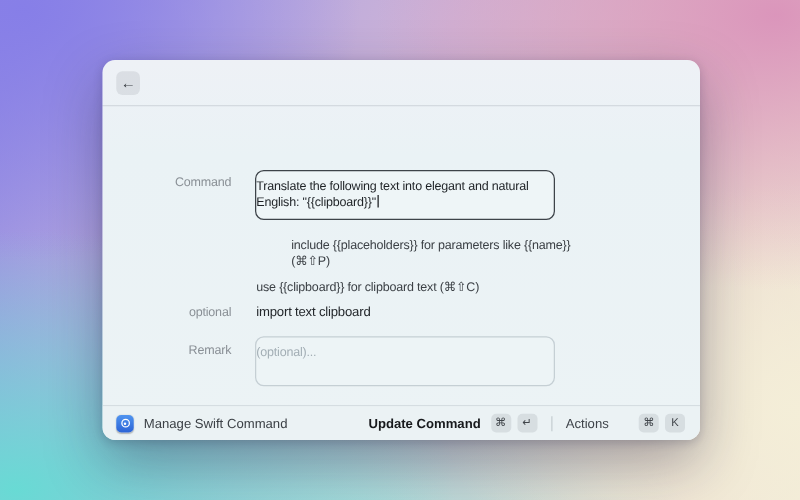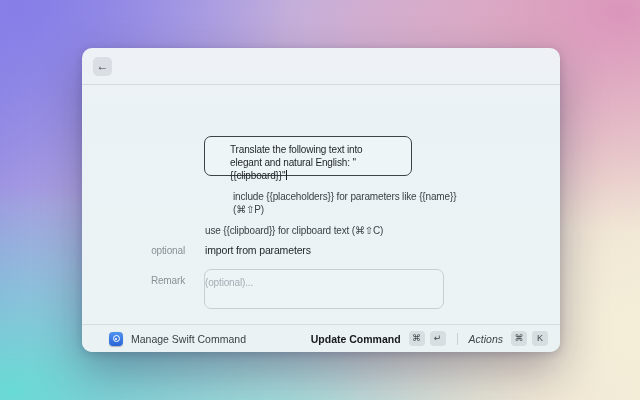--- a/index.html
+++ b/index.html
@@ -36,24 +36,24 @@
   }
   .body-area { position: absolute; inset: 37px 0 28px 0; font-size: 10px; letter-spacing: -0.15px; }
   .field-label {
     position: absolute; left: 0; width: 103px; text-align: right;
     color: #8a9096; font-size: 10px;
   }
   .lbl-command { top: 56px; }
   .lbl-clipboard { top: 160px; }
   .lbl-remark { top: 190px; }
   .command-input {
-    position: absolute; left: 122px; top: 51px; width: 208px; height: 40px;
+    position: absolute; left: 122px; top: 51px; width: 240px; height: 40px;
     border: 1.5px solid #3d4349; border-radius: 7px;
     background: #eef5f7; color: #1e2226;
-    padding: 6px 25px; line-height: 13px; cursor: text;
+    padding: 6px 0; line-height: 13px; cursor: text;
   }
   .caret { display: inline-block; width: 1px; height: 10px; background: #1a1d21; vertical-align: -1px; margin-left: 1px; }
   .hint { position: absolute; left: 123px; width: 238px; color: #3c4146; line-height: 13px; }
   .hint-1 { top: 105px; margin-left: 28px; }
   .hint-2 { top: 139px; }
   .clipboard-value { position: absolute; left: 123px; top: 159px; color: #24282c; font-size: 10.5px; }
   .remark-input {
     position: absolute; left: 122px; top: 184px; width: 240px; height: 40px;
     border: 1px solid #c5cfd4; border-radius: 7px;
     background: #edf4f6; color: #1e2226;
@@ -62,62 +62,63 @@
   }
   .remark-input::placeholder { color: #a3aeb5; opacity: 1; }
   .footer {
     position: absolute; left: 0; right: 0; bottom: 0; height: 28px;
     border-top: 1px solid rgba(70,80,90,0.13);
     background: rgba(235,241,244,0.6);
     border-radius: 0 0 10px 10px;
     display: flex; align-items: center; padding: 0 12px 0 11px;
     font-size: 10.5px; color: #3c4146;
   }
-  .footer-left { display: flex; align-items: center; gap: 8px; flex: 1; margin-left: 16px; }
+  .footer-left { display: flex; align-items: center; gap: 8px; flex: 1; }
   .app-icon {
     width: 14px; height: 14px; border-radius: 4px;
     background: linear-gradient(180deg, #4f94f0 0%, #2b63d6 100%);
     display: flex; align-items: center; justify-content: center;
     box-shadow: 0 0.5px 1px rgba(0,0,0,0.25);
   }
   .app-icon-ring {
     width: 7px; height: 7px; border: 1.5px solid #ffffff; border-radius: 50%;
     display: flex; align-items: center; justify-content: center;
   }
   .app-icon-dot { width: 2px; height: 2px; background: #ffffff; border-radius: 50%; }
   .footer-right { display: flex; align-items: center; gap: 5px; }
   .primary-label { font-weight: 700; color: #17191c; margin-right: 3px; }
   .kbd {
     min-width: 16px; height: 15px; padding: 0 3px; border-radius: 4px;
     background: rgba(110,120,130,0.16); color: #40454a;
     font-size: 9px; line-height: 15px; text-align: center; display: inline-block;
   }
   .footer-sep { width: 1px; height: 12px; background: rgba(70,80,90,0.22); margin: 0 6px; }
-  .actions-label { color: #3f444a; margin-right: 3px; font-style: italic; }
+  .actions-label { color: #3f444a; margin-right: 19px; }
 </style>
 </head>
 <body>
 
 <div class="bg">
   <div class="window">
 
     <div class="header">
       <button class="back-btn">
         <span>←</span>
       </button>
     </div>
 
     <div class="body-area">
+      <div class="field-label lbl-command">Command</div>
       <div class="command-input"><span>Translate the following text into elegant and natural English: "{{clipboard}}"</span><span class="caret"></span></div>
 
       <div class="hint hint-1">include {{placeholders}} for parameters like {{name}} (⌘⇧P)</div>
       <div class="hint hint-2">use {{clipboard}} for clipboard text (⌘⇧C)</div>
 
       <div class="field-label lbl-clipboard">optional</div>
-      <div class="clipboard-value">import from parameters</div>
+      <div class="clipboard-value">import text clipboard</div>
 
       <div class="field-label lbl-remark">Remark</div>
       <textarea class="remark-input" placeholder="(optional)..." style=""></textarea>
     </div>
 
     <div class="footer">
       <div class="footer-left">
         <span class="app-icon">
           <span class="app-icon-ring">
             <span class="app-icon-dot"></span>

